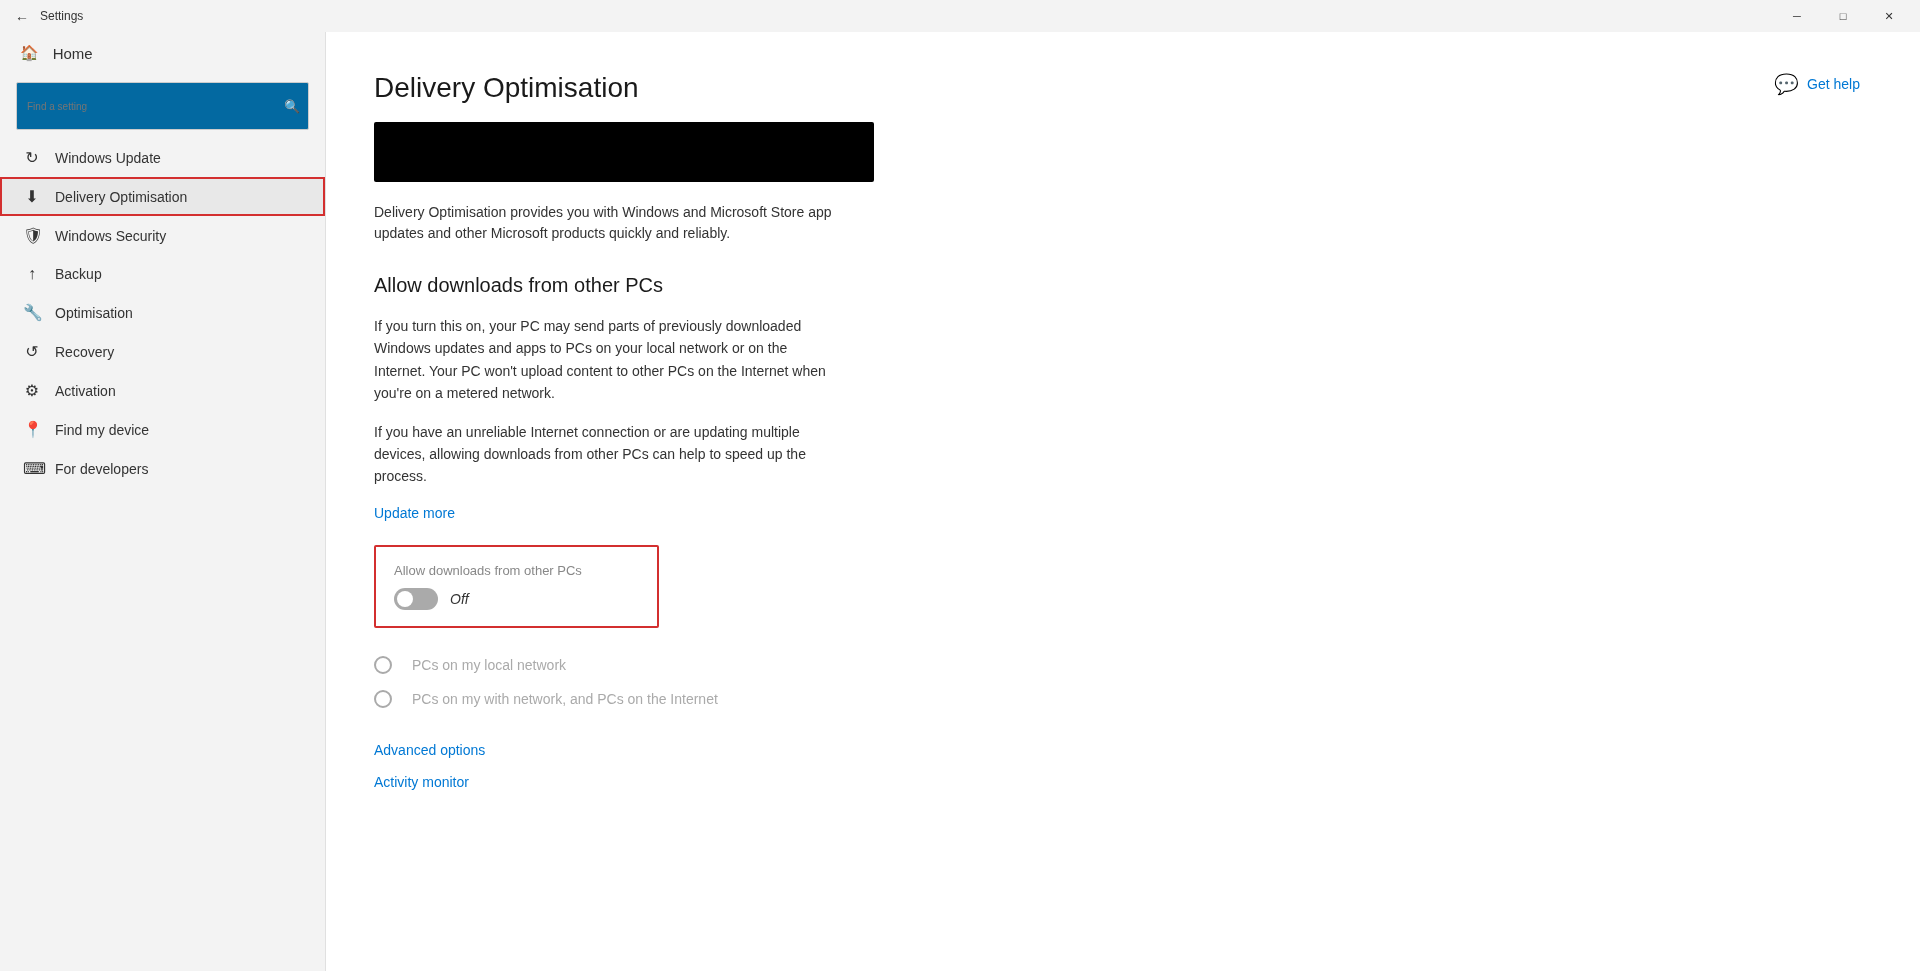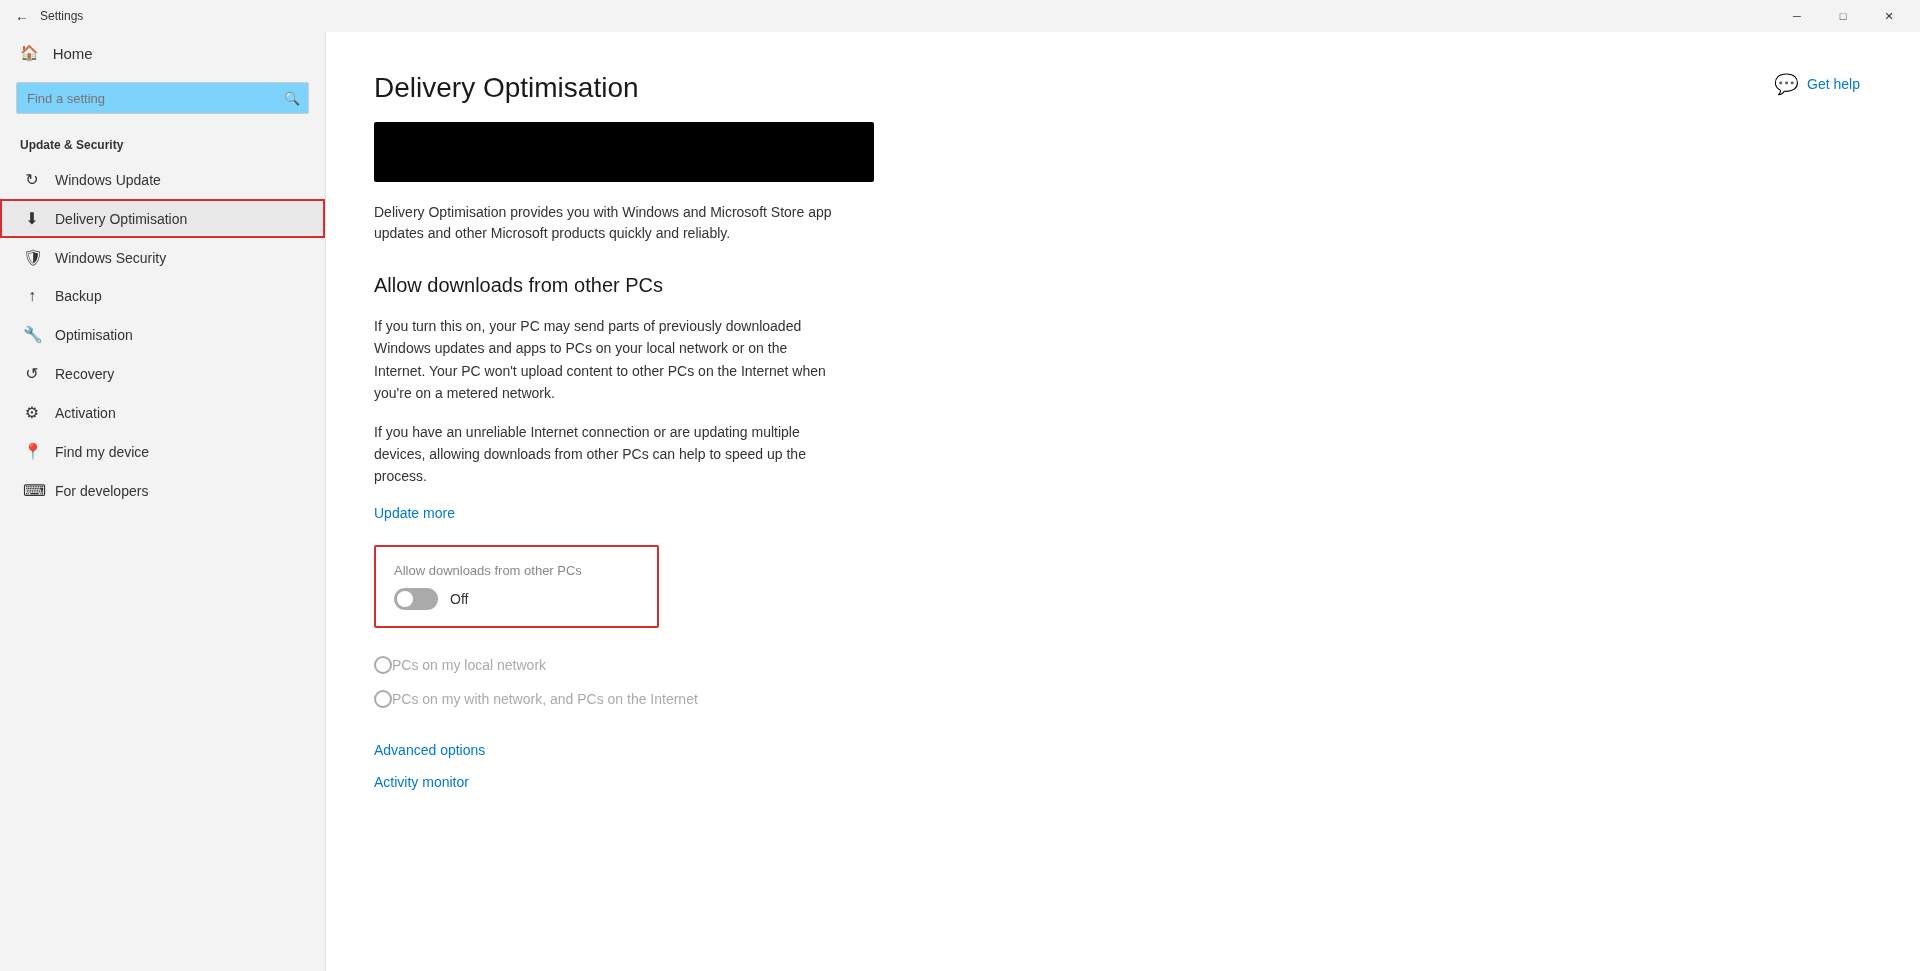--- a/index.html
+++ b/index.html
@@ -81,26 +81,26 @@
       cursor: pointer;
       font-size: 15px;
       color: #333;
     }
     .sidebar-search {
       margin: 8px 16px;
       position: relative;
     }
     .sidebar-search input {
       width: 100%;
-      height: 32px;
+      height: 48px;
       border: 1px solid #ccc;
       border-radius: 2px;
       padding: 0 32px 0 10px;
-      font-size: 13px;
-      background: #7dd3fc;
+      font-size: 10px;
+      background: #0369a1;
       outline: none;
     }
     .sidebar-search .search-icon-wrap {
       position: absolute;
       right: 8px;
       top: 50%;
       transform: translateY(-50%);
       color: #666;
       font-size: 13px;
     }
@@ -195,20 +195,21 @@
     }
     .toggle-box-label {
       font-size: 13px;
       color: #888;
       margin-bottom: 10px;
     }
     .toggle-row {
       display: flex;
       align-items: center;
       gap: 12px;
+      font-style: italic;
     }
     .toggle-switch {
       width: 44px;
       height: 22px;
       background: #aaa;
       border-radius: 11px;
       position: relative;
       cursor: pointer;
       flex-shrink: 0;
     }
@@ -224,21 +225,21 @@
     }
     .toggle-off-label {
       font-size: 14px;
       color: #333;
     }
 
     
     .radio-option {
       display: flex;
       align-items: center;
-      gap: 0;
+      gap: 20px;
       margin-bottom: 16px;
     }
     .radio-circle {
       width: 18px;
       height: 18px;
       border-radius: 50%;
       border: 2px solid #aaa;
       background: white;
       flex-shrink: 0;
     }
@@ -293,21 +294,20 @@
 
   <div class="sidebar">
     <div class="sidebar-home">
       <span class="item-icon">🏠</span>
       <span>Home</span>
     </div>
     <div class="sidebar-search">
       <input type="text" placeholder="Find a setting" style="">
       <span class="search-icon-wrap">🔍</span>
     </div>
-    <div class="sidebar-section-label">Update &amp; Security</div>
 
     <div class="sidebar-item">
       <span class="item-icon">↻</span>
       <span>Windows Update</span>
     </div>
     <div class="sidebar-item active-outlined">
       <span class="item-icon">⬇</span>
       <span>Delivery Optimisation</span>
     </div>
     <div class="sidebar-item">

